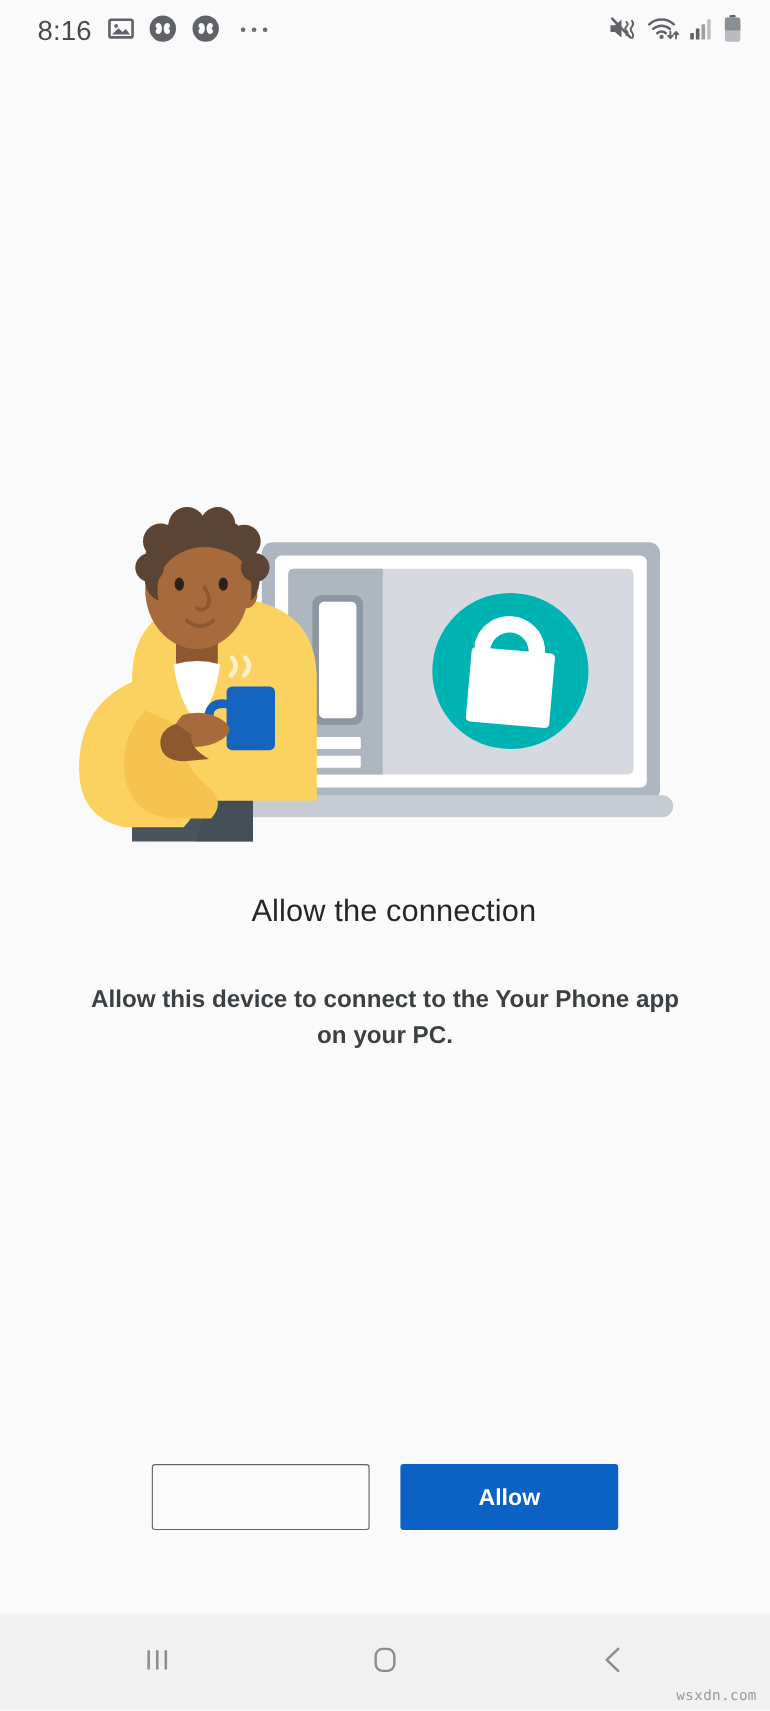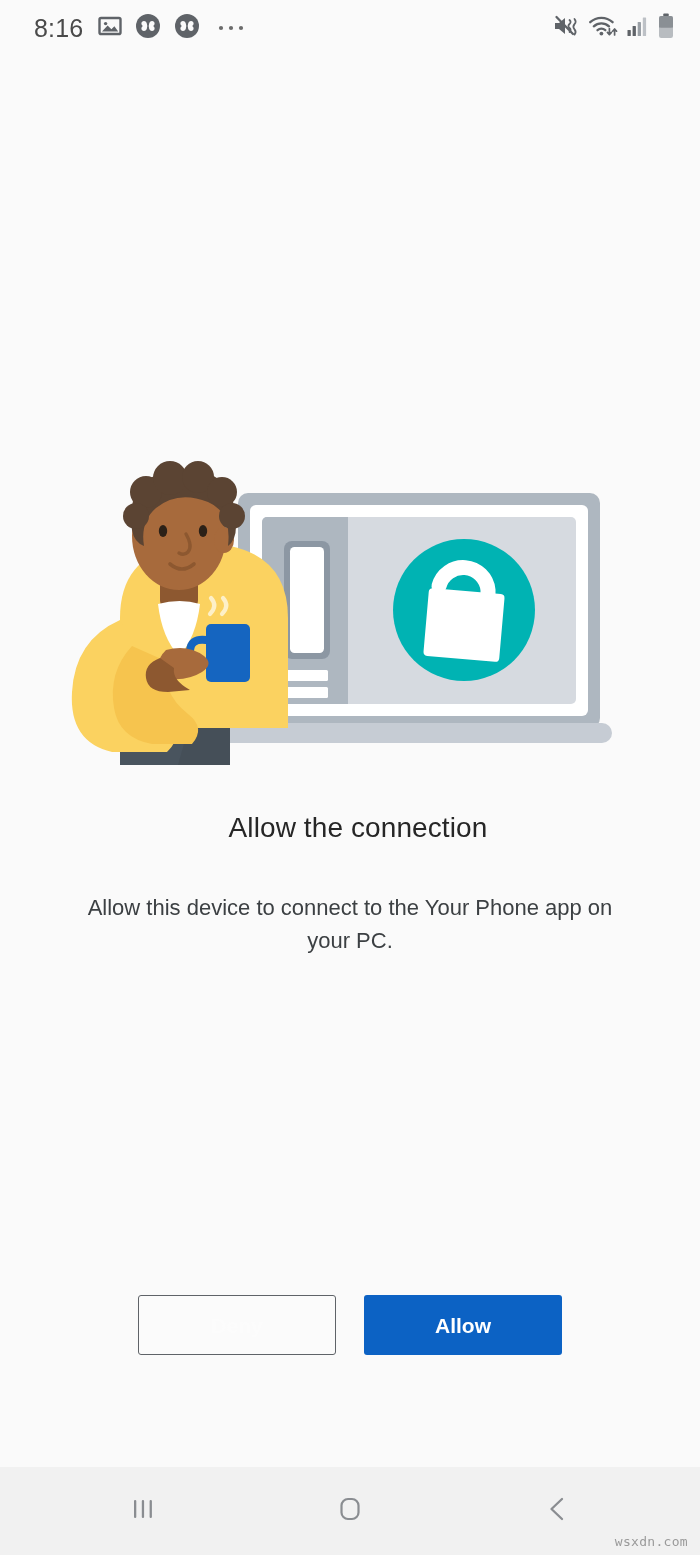--- a/index.html
+++ b/index.html
@@ -96,28 +96,28 @@
 
   .subtitle {
     position: absolute;
     top: 835px;
     left: 0;
     width: 700px;
     padding: 0 78px;
     text-align: center;
     font-size: 22px;
     line-height: 33px;
-    font-weight: 400;
+    font-weight: 700;
     color: #3c4043;
   }
 
   
   .actions {
     position: absolute;
-    top: 1239px;
+    top: 1275px;
     left: 0;
     width: 700px;
     display: flex;
     justify-content: center;
     gap: 28px;
   }
 
   .btn {
     width: 198px;
     height: 60px;

